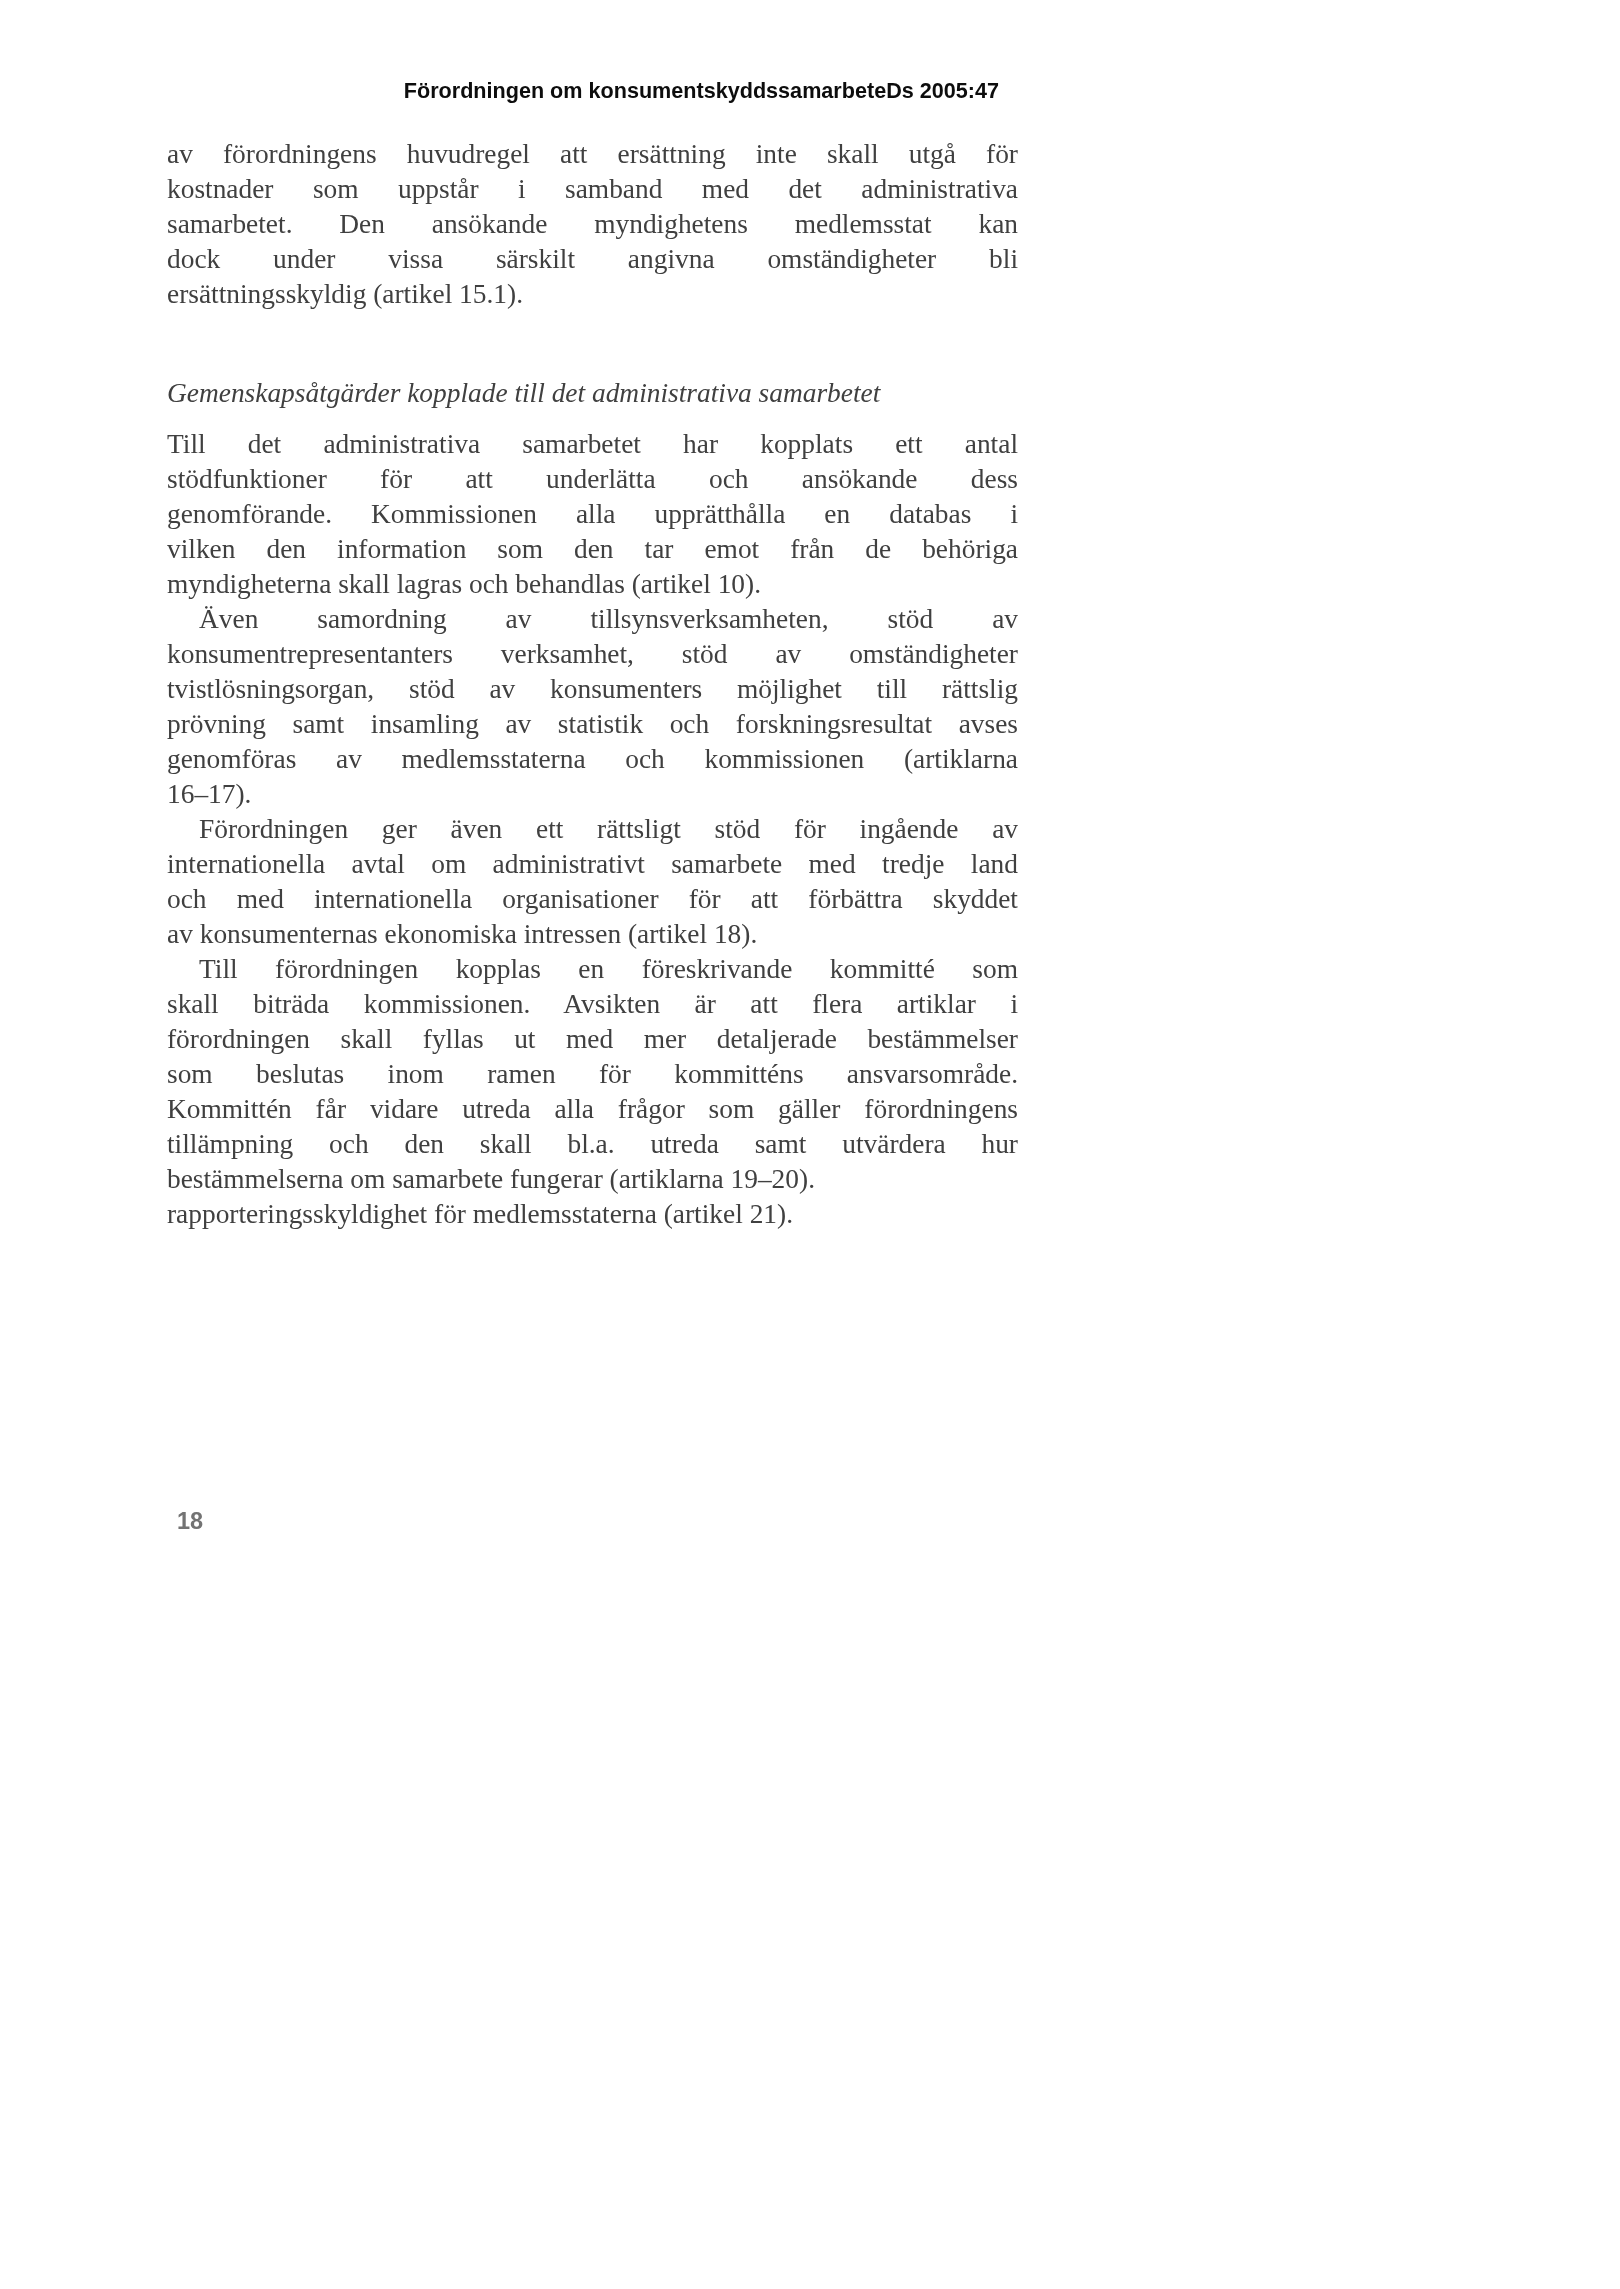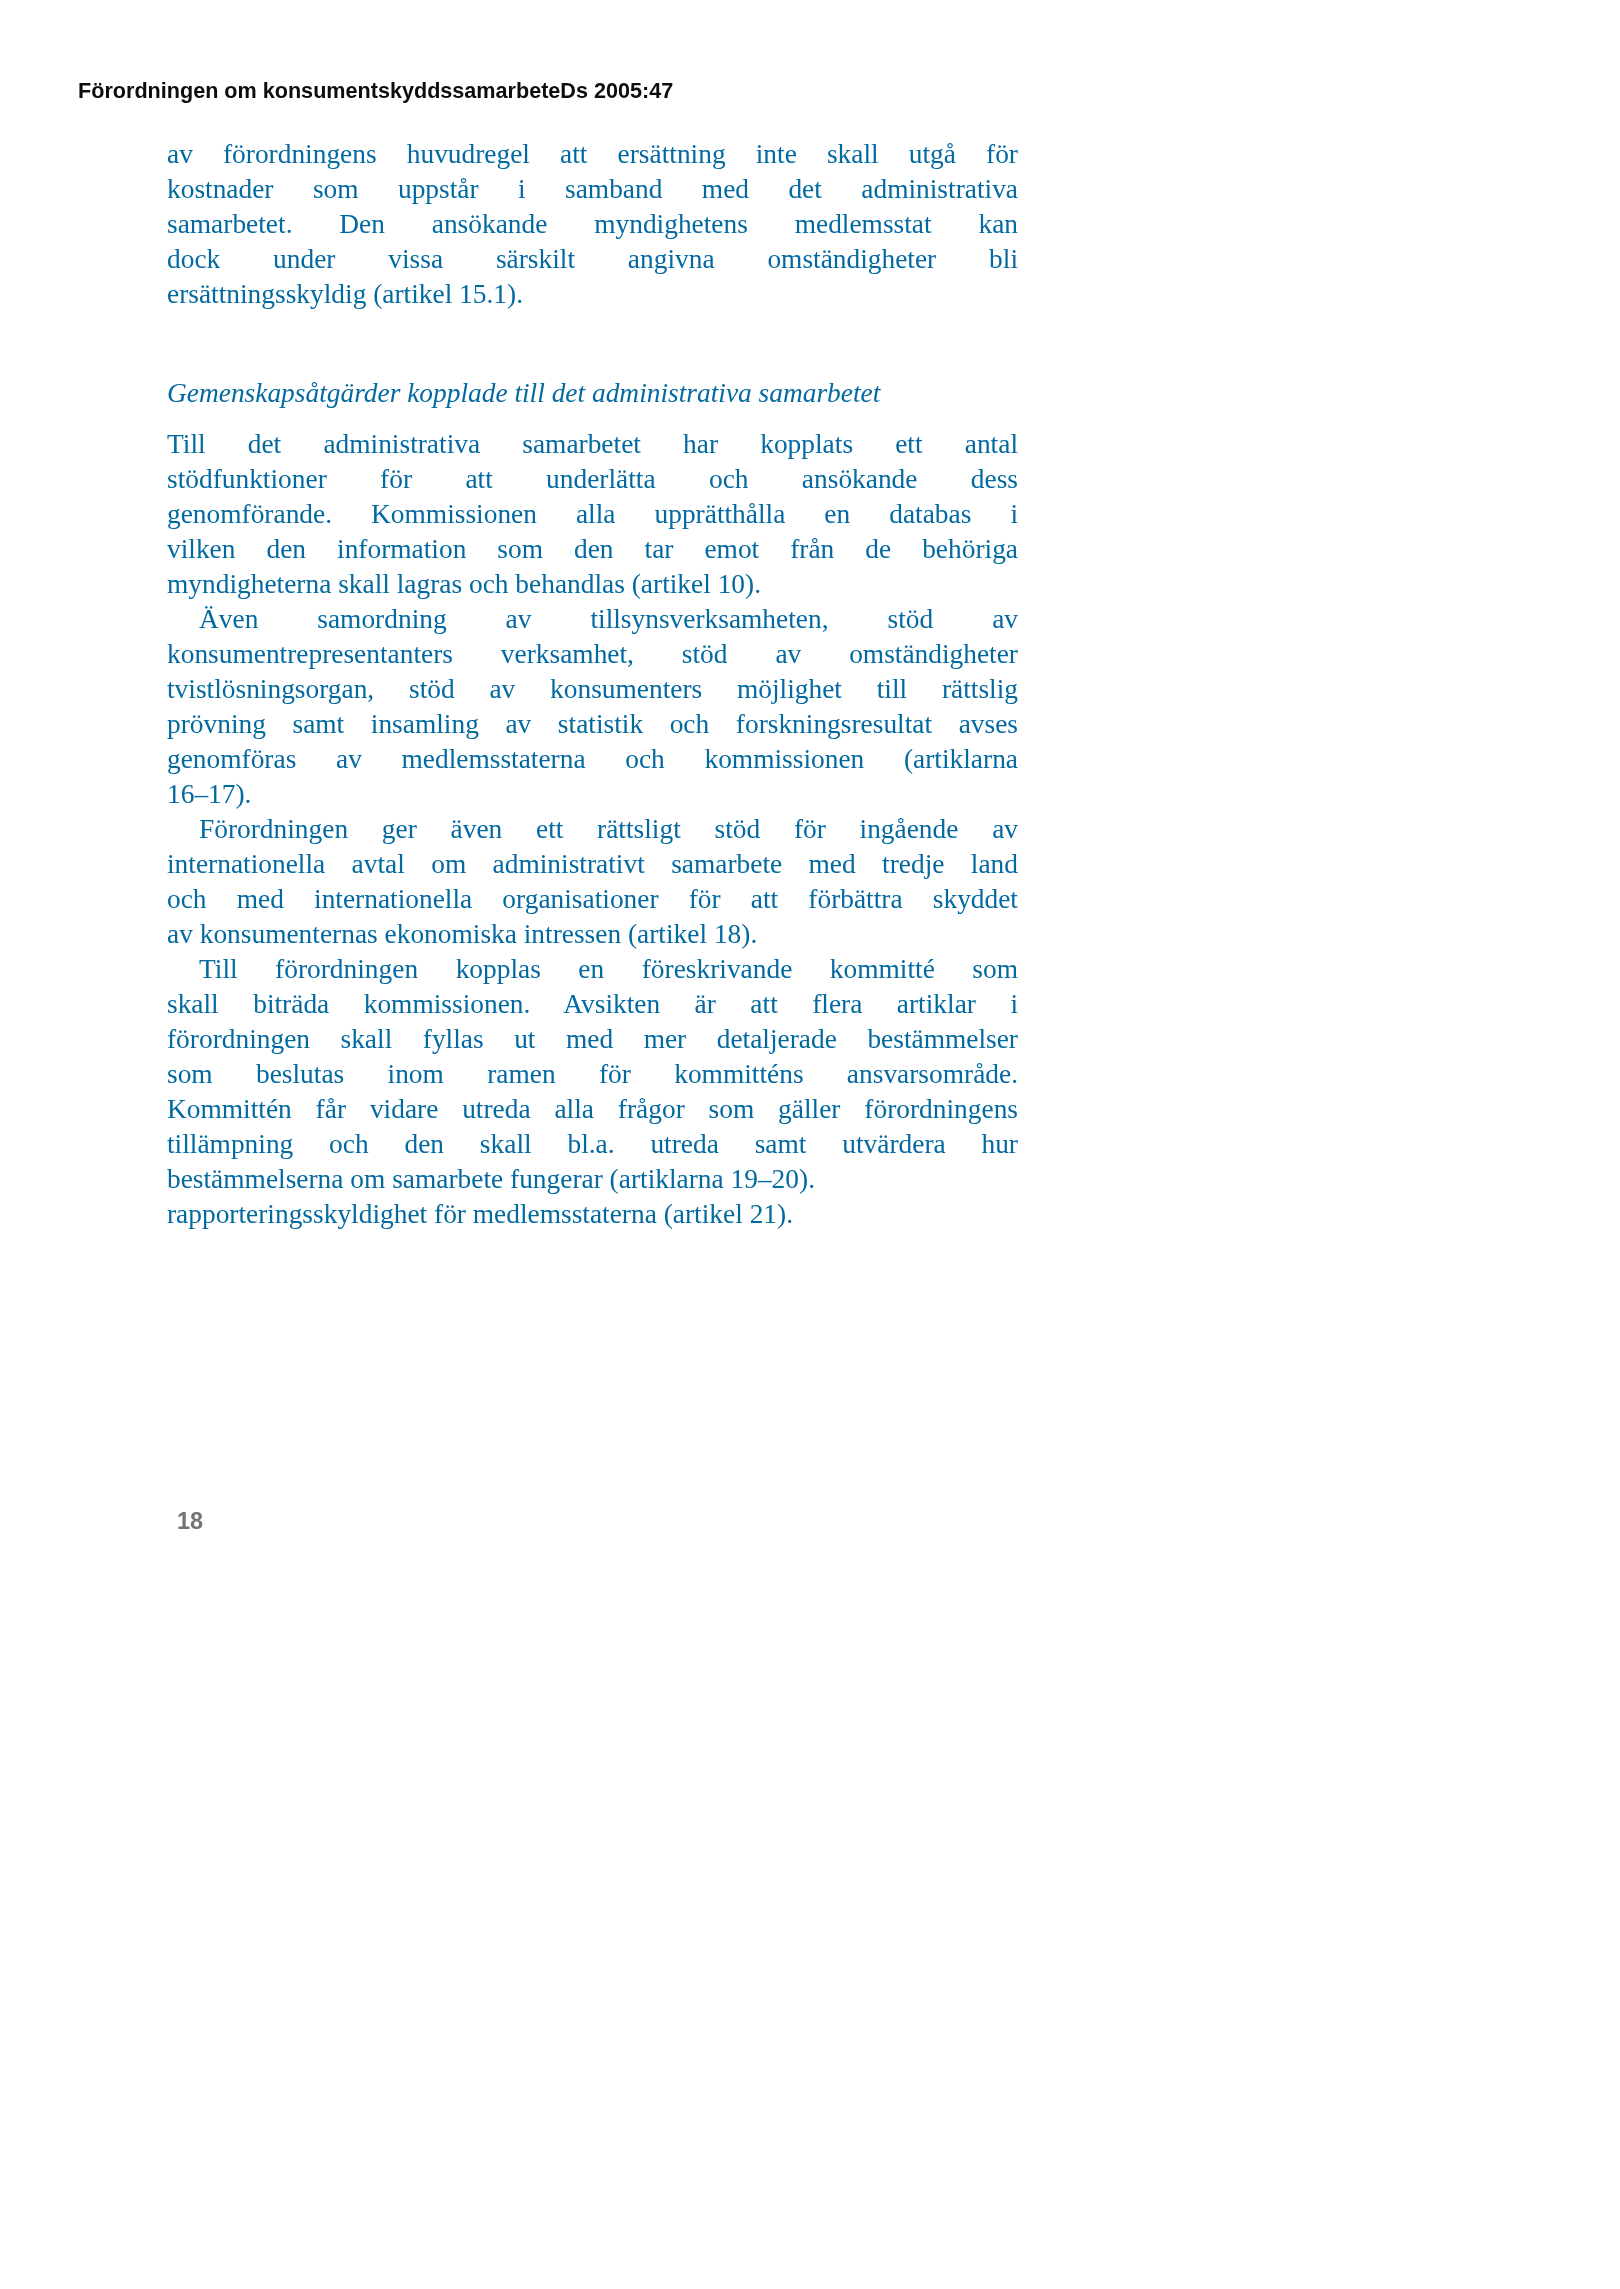--- a/index.html
+++ b/index.html
@@ -17,37 +17,37 @@
     font-family: "Liberation Serif", serif;
     overflow: hidden;
   }
   
   .running-header {
     position: absolute;
     left: 78px;
     top: 78px;
     width: 921px;
     display: flex;
-    justify-content: flex-start;
+    justify-content: flex-end;
     align-items: baseline;
     font-family: "Liberation Sans", sans-serif;
     font-weight: bold;
     font-size: 21.6px;
     line-height: 25.5px;
     color: #0d0d0d;
   }
   
   .content {
     position: absolute;
     left: 167px;
     top: 137px;
     width: 851px;
     font-size: 27.4px;
     line-height: 35px;
-    color: #0369a1;
+    color: #404040;
   }
   .para { margin: 0; }
   .para .line {
     text-align: justify;
     text-align-last: justify;
   }
   .para .line.last {
     text-align-last: left;
   }
   .para.indented .line.first {

